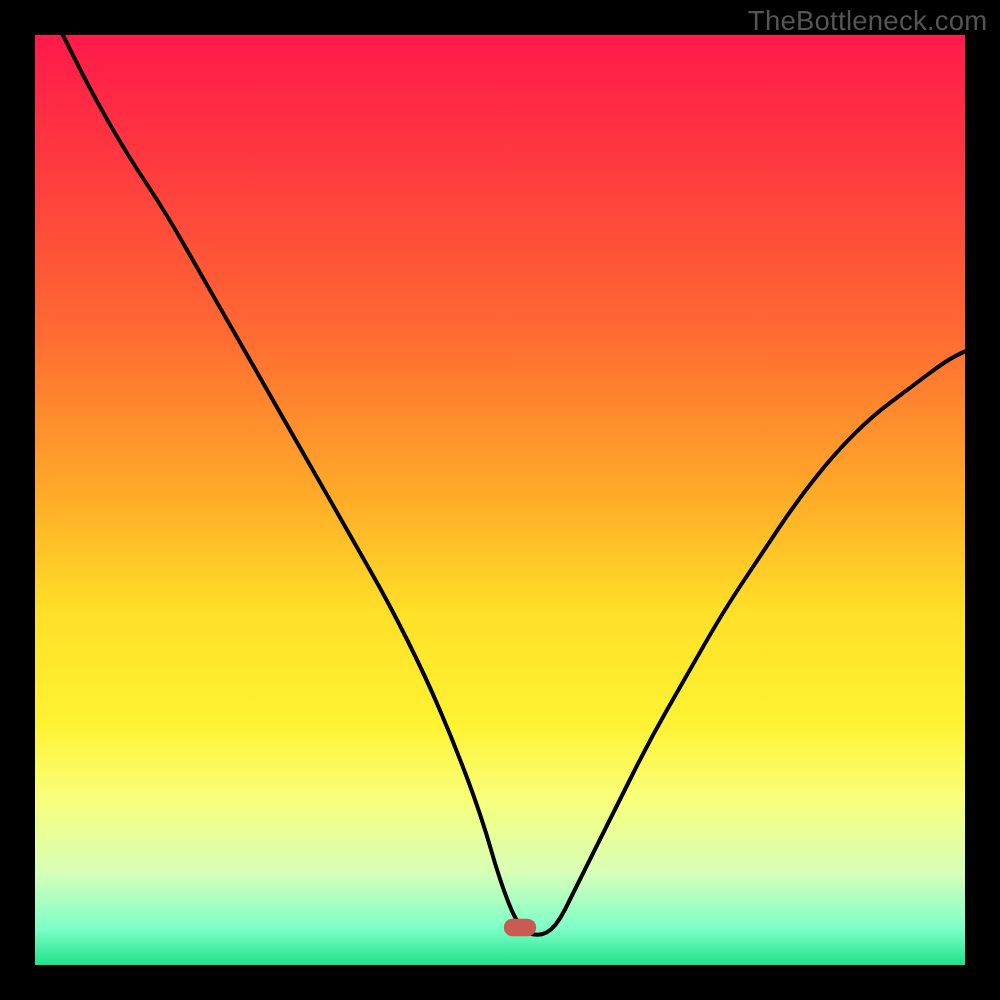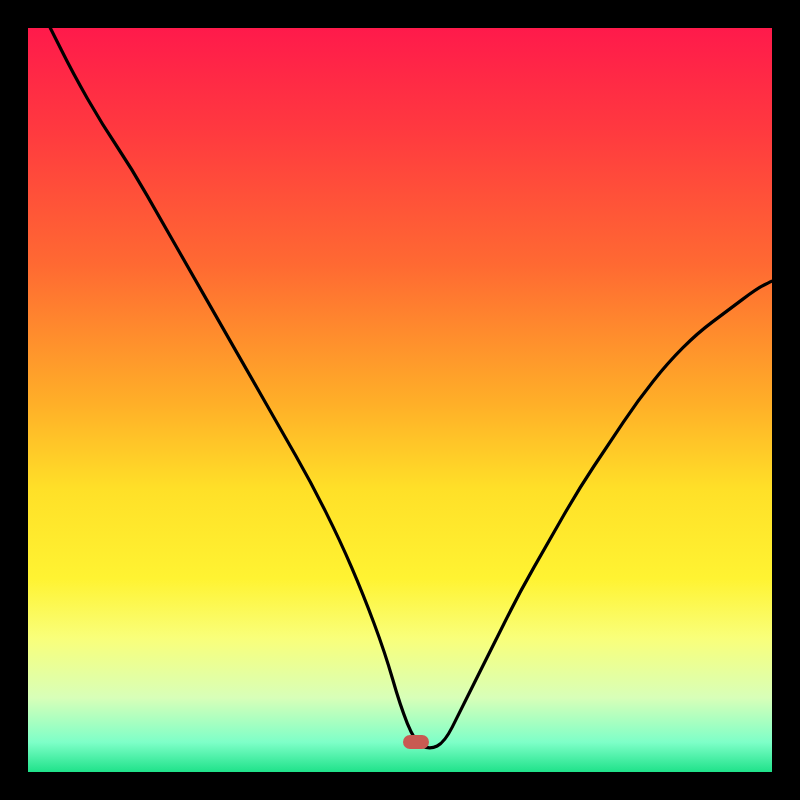--- a/index.html
+++ b/index.html
@@ -52,14 +52,15 @@
 
 <div class="frame">
 
   <div class="plot-area" id="plot-area" style="background: linear-gradient(rgb(255, 26, 75) 0%, rgb(255, 58, 63) 14%, rgb(255, 106, 50) 32%, rgb(255, 173, 40) 50%, rgb(255, 224, 40) 62%, rgb(255, 243, 50) 74%, rgb(249, 255, 122) 82%, rgb(216, 255, 184) 90%, rgb(126, 255, 200) 96%, rgb(31, 226, 138) 100%);">
     <svg class="curve" id="curve-svg" width="744" height="744" viewBox="0 0 744 744">
       <path id="curve-path" d="M 22.3 0.0 Q 22.3 0.0 33.5 22.3 Q 44.6 44.6 59.5 70.7 Q 74.4 96.7 89.3 119.0 Q 104.2 141.4 119.0 167.4 Q 133.9 193.4 148.8 219.5 Q 163.7 245.5 178.6 271.6 Q 193.4 297.6 208.3 323.6 Q 223.2 349.7 238.1 375.7 Q 253.0 401.8 267.8 427.8 Q 282.7 453.8 297.6 483.6 Q 312.5 513.4 323.6 539.4 Q 334.8 565.4 346.0 595.2 Q 357.1 625.0 364.6 651.0 Q 372.0 677.0 379.4 695.6 Q 386.9 714.2 394.3 718.0 Q 401.8 721.7 409.2 718.0 Q 416.6 714.2 424.1 699.4 Q 431.5 684.5 446.4 654.7 Q 461.3 625.0 476.2 595.2 Q 491.0 565.4 505.9 539.4 Q 520.8 513.4 535.7 487.3 Q 550.6 461.3 565.4 439.0 Q 580.3 416.6 595.2 394.3 Q 610.1 372.0 625.0 353.4 Q 639.8 334.8 654.7 319.9 Q 669.6 305.0 684.5 293.9 Q 699.4 282.7 714.2 271.6 Q 729.1 260.4 736.6 256.7 T 744.0 253.0" stroke="#000000" stroke-width="3.2" fill="none" stroke-linejoin="round" stroke-linecap="round"></path>
     </svg>
     <div class="marker" id="marker" style="width: 26px; height: 14px; background: rgb(200, 90, 82); left: 375.368px; top: 707.24px;"></div>
   </div>
 
+  <div class="watermark">TheBottleneck.com</div>
 
 </div>
 
 </body></html>

